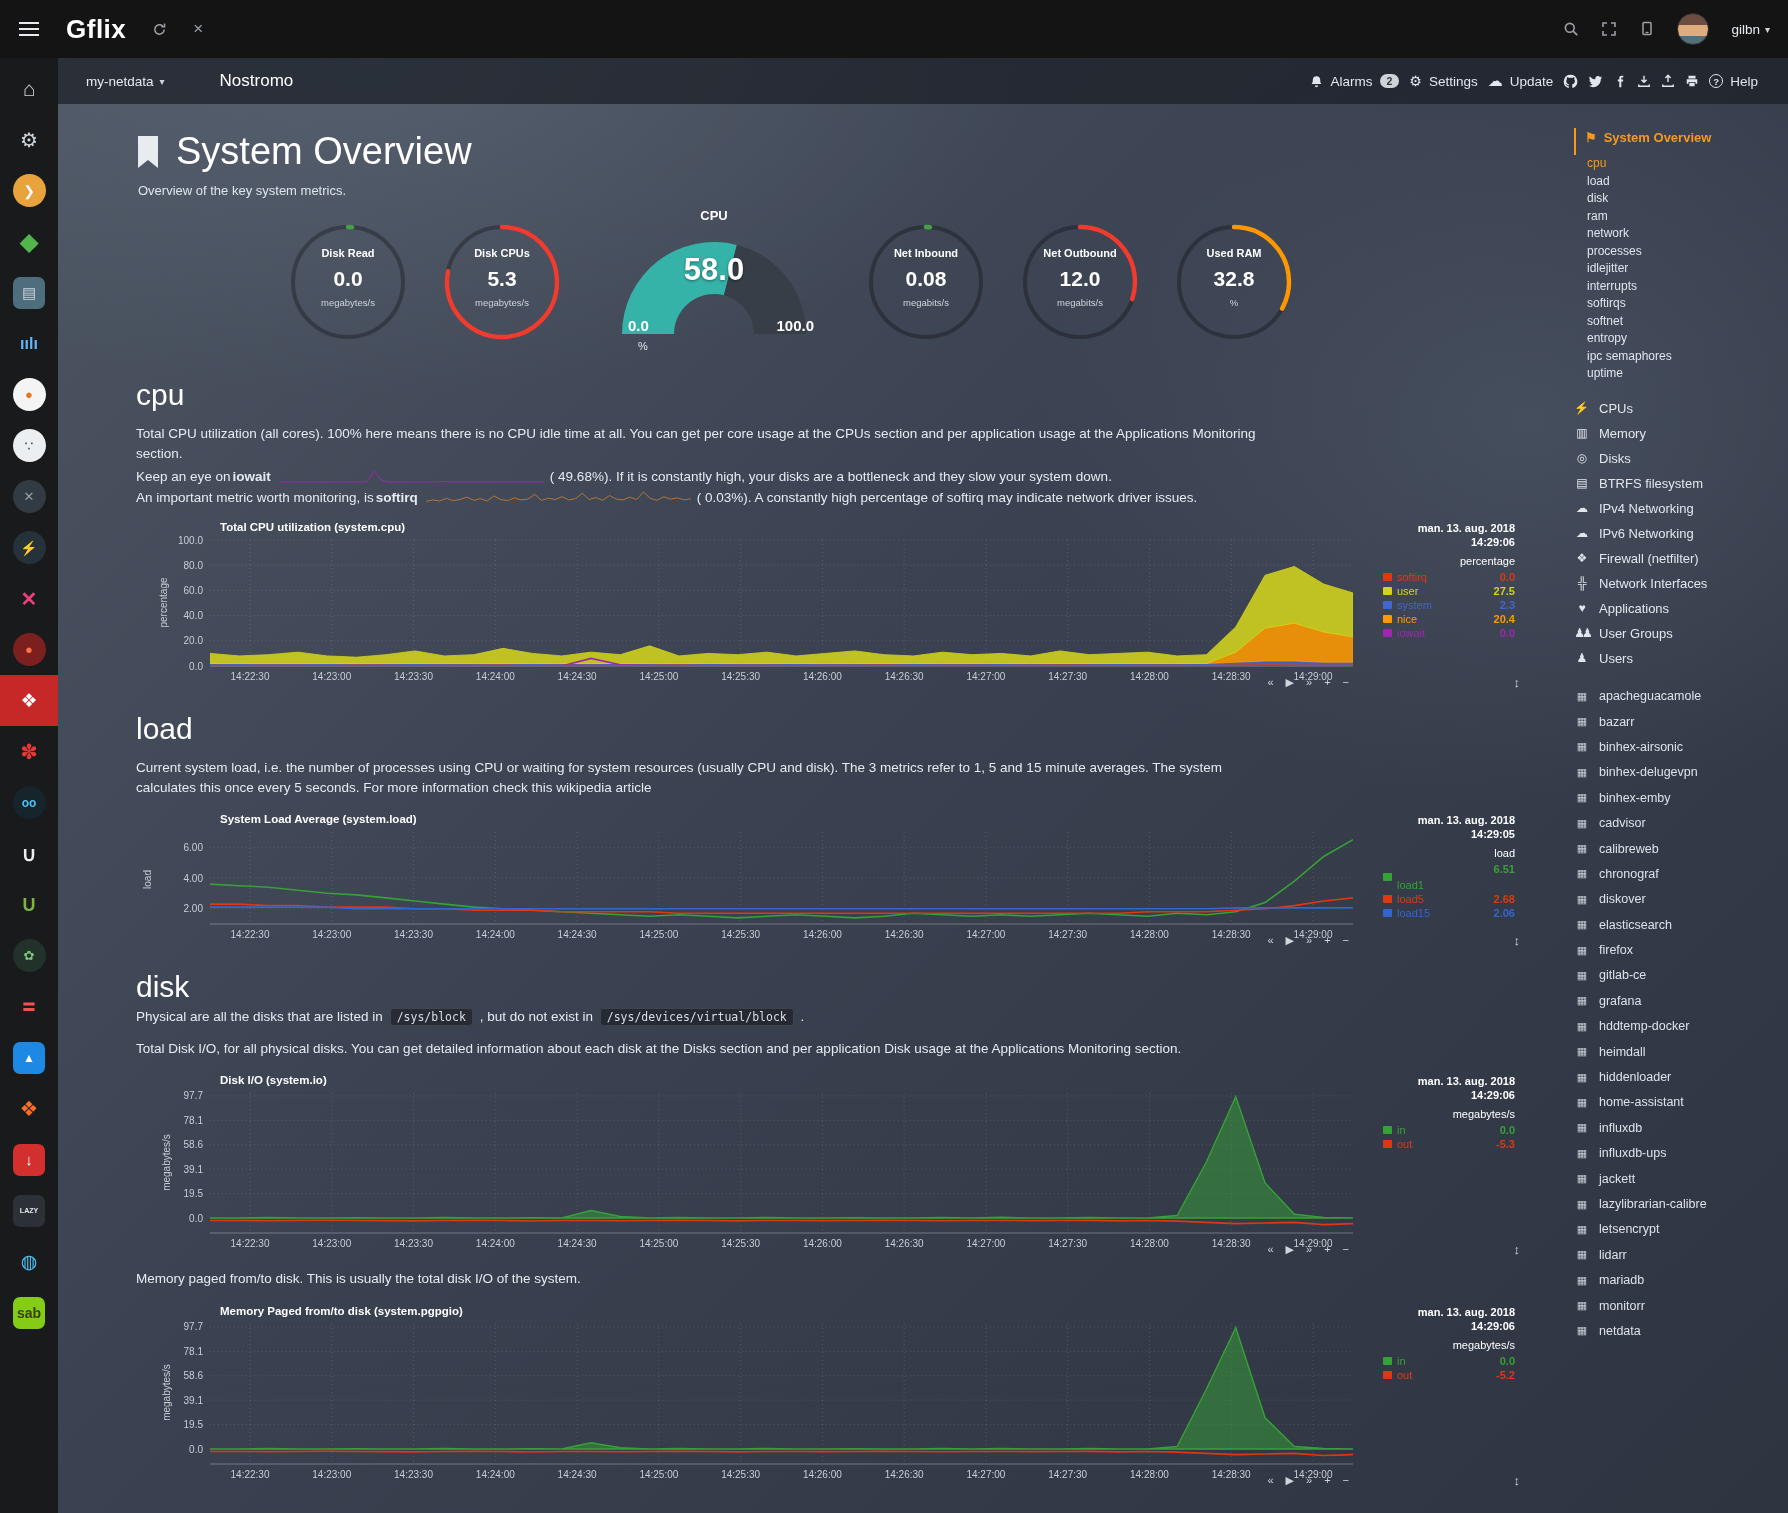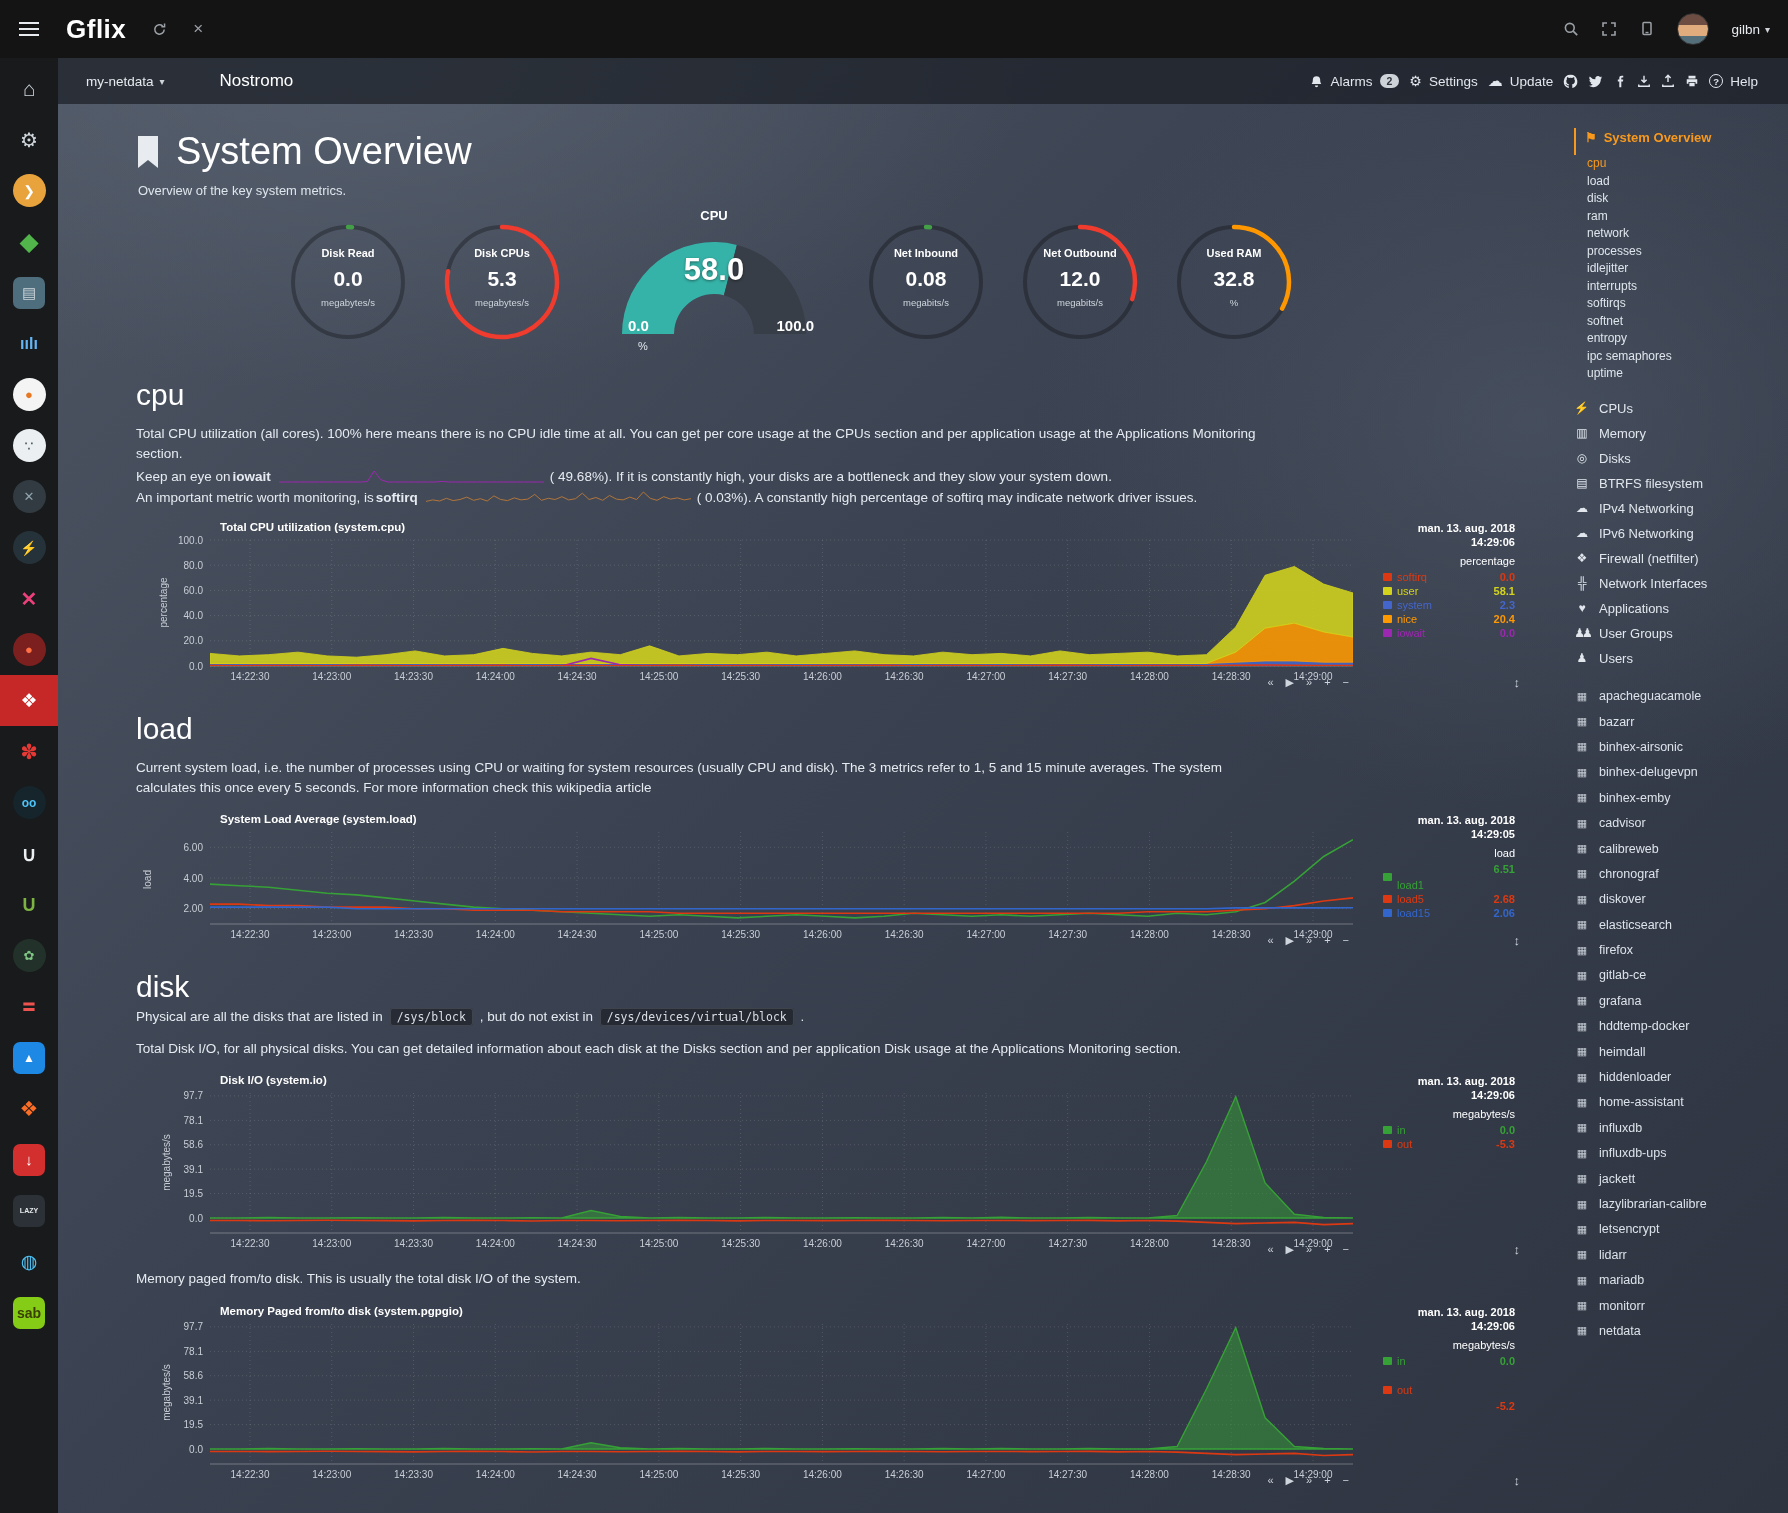--- a/index.html
+++ b/index.html
@@ -618,21 +618,21 @@
                 <span class="legend-swatch" style="background: rgb(220, 57, 18);"></span>
                 <span style="color: rgb(220, 57, 18);">softirq</span>
               </span>
               <span class="legend-val" style="color: rgb(220, 57, 18);">0.0</span>
             </div>
             <div class="legend-row">
               <span class="legend-name">
                 <span class="legend-swatch" style="background: rgb(211, 211, 28);"></span>
                 <span style="color: rgb(211, 211, 28);">user</span>
               </span>
-              <span class="legend-val" style="color: rgb(211, 211, 28);">58.1</span>
+              <span class="legend-val" style="color: rgb(211, 211, 28);">27.5</span>
             </div>
             <div class="legend-row">
               <span class="legend-name">
                 <span class="legend-swatch" style="background: rgb(68, 102, 204);"></span>
                 <span style="color: rgb(68, 102, 204);">system</span>
               </span>
               <span class="legend-val" style="color: rgb(68, 102, 204);">2.3</span>
             </div>
             <div class="legend-row">
               <span class="legend-name">
@@ -908,21 +908,21 @@
                 <span class="legend-swatch" style="background: rgb(54, 161, 54);"></span>
                 <span style="color: rgb(54, 161, 54);">in</span>
               </span>
               <span class="legend-val" style="color: rgb(54, 161, 54);">0.0</span>
             </div>
             <div class="legend-row">
               <span class="legend-name">
                 <span class="legend-swatch" style="background: rgb(220, 57, 18);"></span>
                 <span style="color: rgb(220, 57, 18);">out</span>
               </span>
-              <span class="legend-val" style="color: rgb(220, 57, 18); margin-top: 31px;">-5.2</span>
+              <span class="legend-val" style="color: rgb(220, 57, 18);">-5.2</span>
             </div>
           </div>
       </div>
       <div class="chart-tools">
           <span>«</span>
           <span>▶</span>
           <span>»</span>
           <span>+</span>
           <span>−</span>
         </div>

